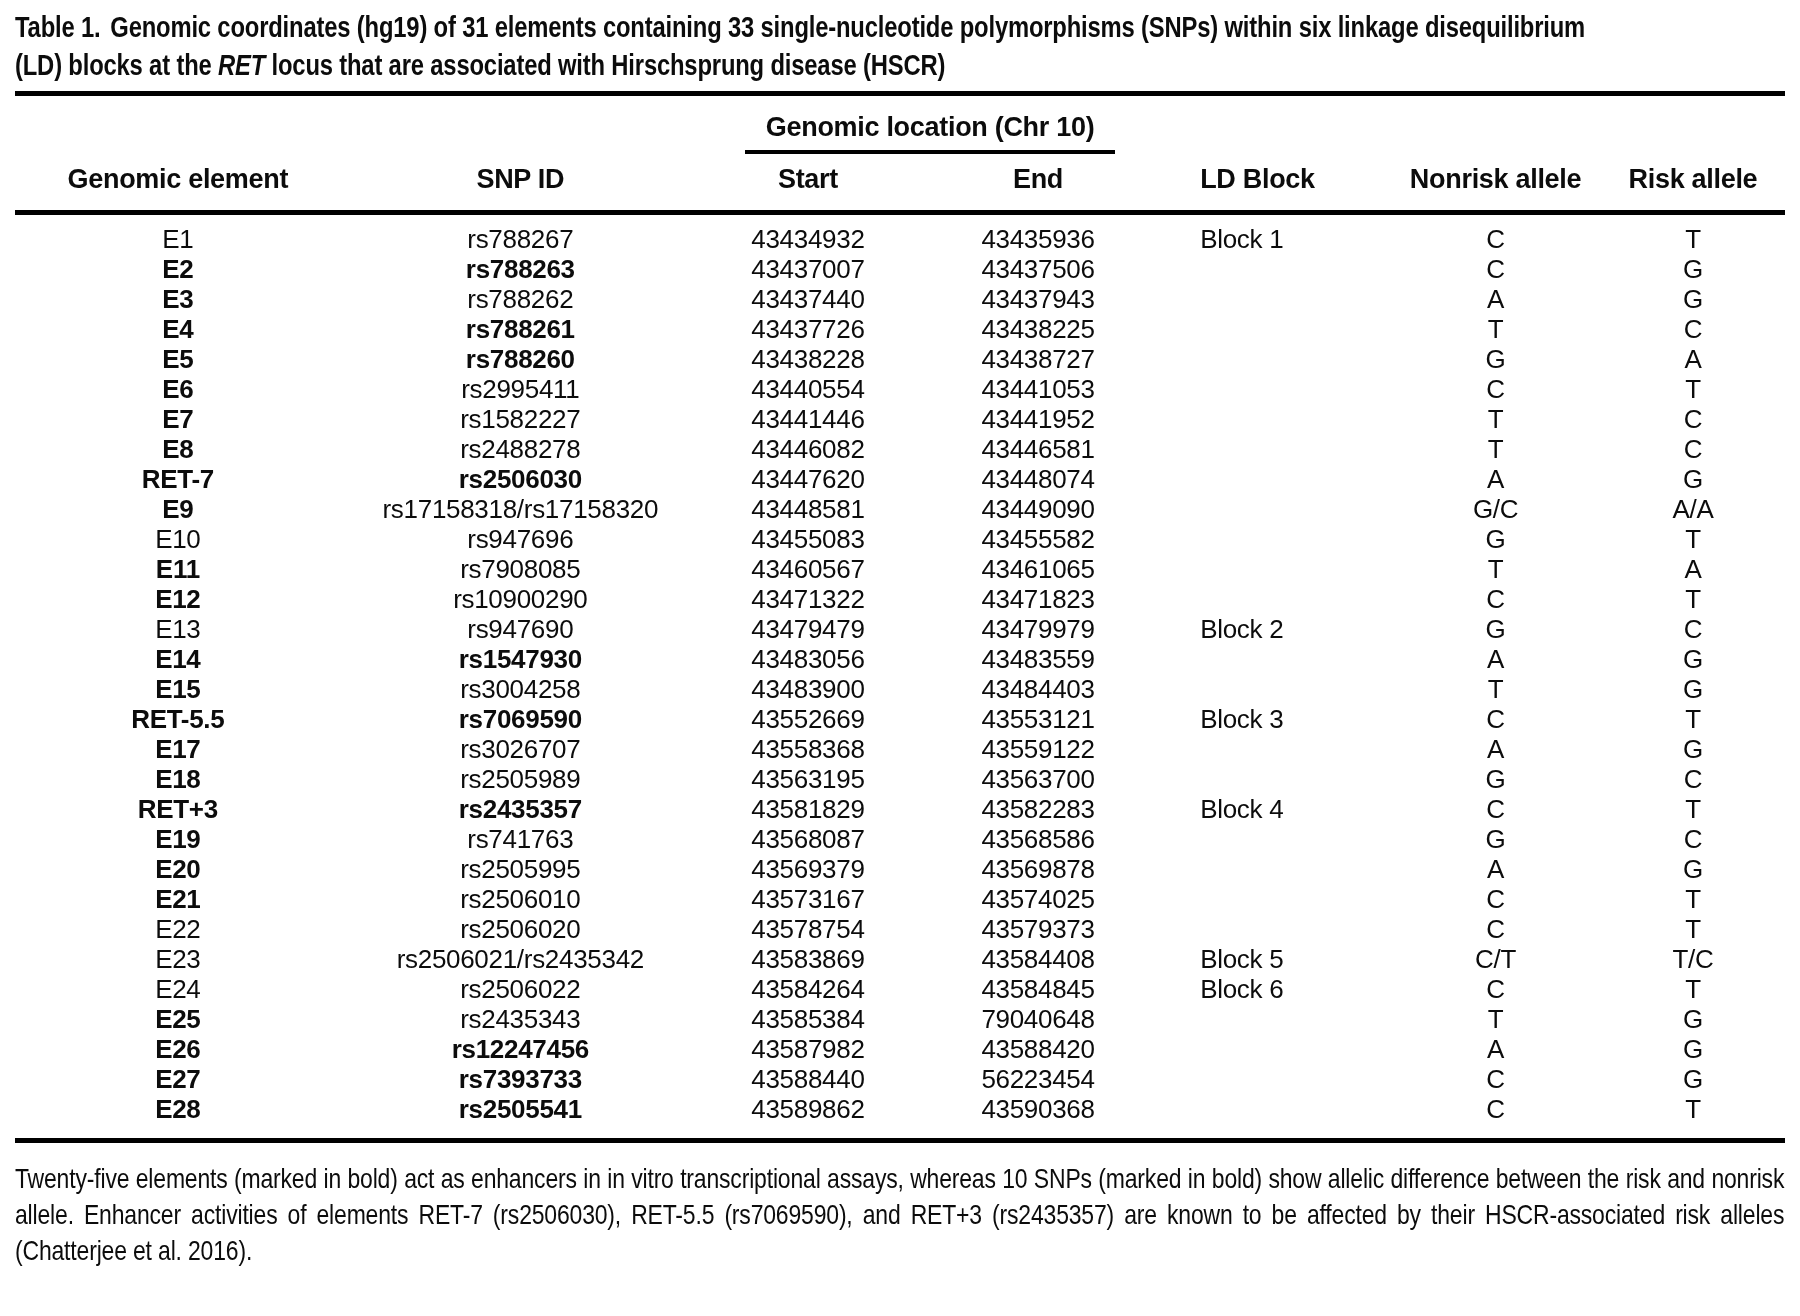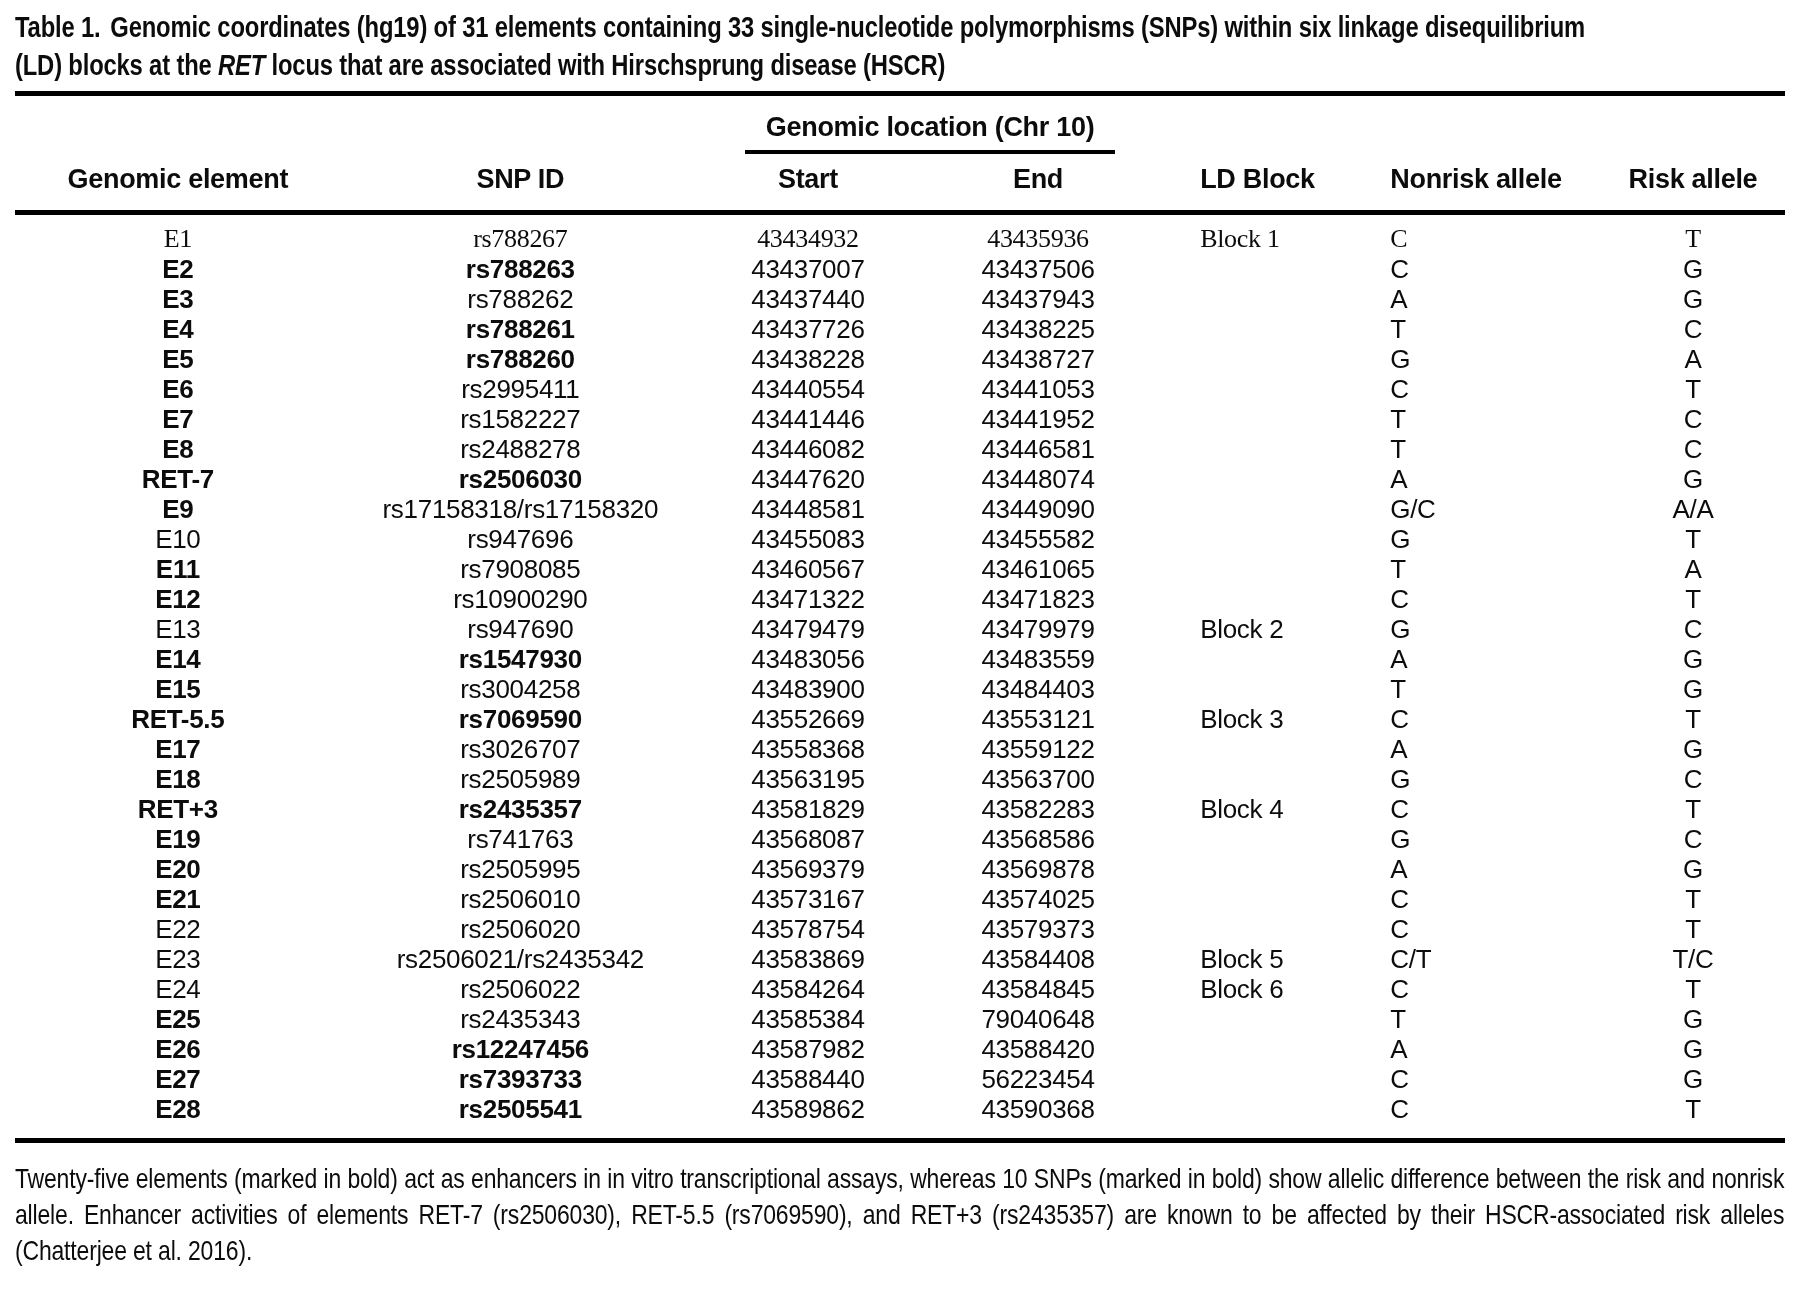--- a/index.html
+++ b/index.html
@@ -75,30 +75,30 @@
     border-bottom: 5px solid #000;
   }
   tbody td {
     font-size: 26px;
     line-height: 30px;
     letter-spacing: -0.3px;
     padding: 0;
     white-space: nowrap;
     overflow: hidden;
   }
-  tbody tr:first-child td { padding-top: 9px; font-family: Liberation Serif, serif; }
+  tbody tr:first-child td { padding-top: 9px; }
   tbody tr:last-child td  { padding-bottom: 14px; }
 
   th.col-element, td.col-element { text-align: center; }
   th.col-snp     { text-align: center; }
   td.col-snp     { text-align: center; }
   th.col-start, td.col-start { text-align: center; }
   th.col-end,   td.col-end   { text-align: center; }
   th.col-block, td.col-block { text-align: left; padding-left: 40px; }
-  th.col-nonrisk, td.col-nonrisk { text-align: left; }
+  th.col-nonrisk, td.col-nonrisk { text-align: center; }
   th.col-risk,    td.col-risk    { text-align: center; }
 
   td.b { font-weight: bold; }
 
   
   .footnote {
     margin-top: 18px;
     font-size: 28px;
     line-height: 36px;
     letter-spacing: -0.2px;

